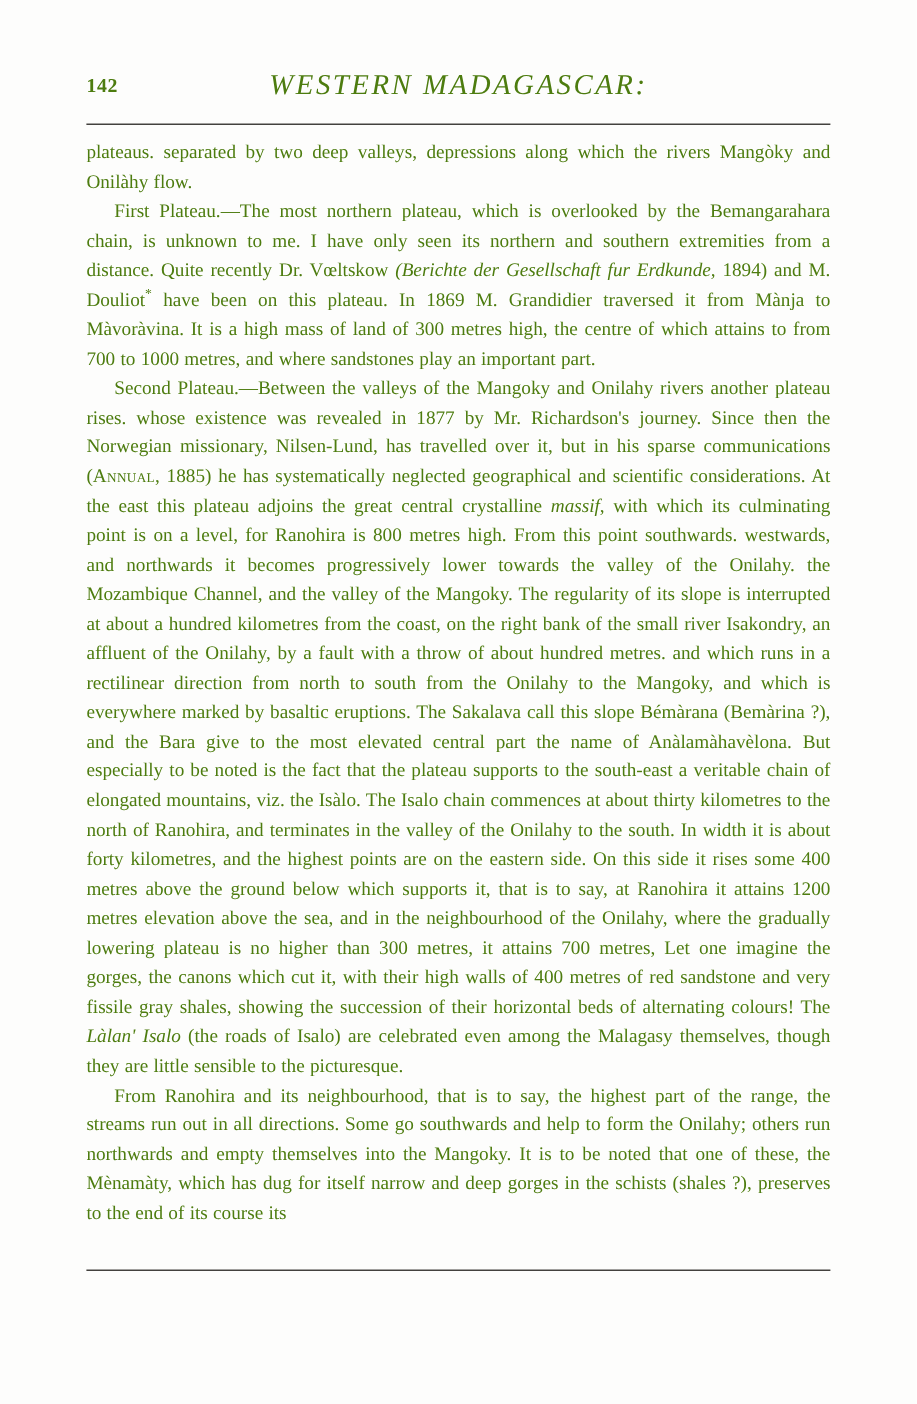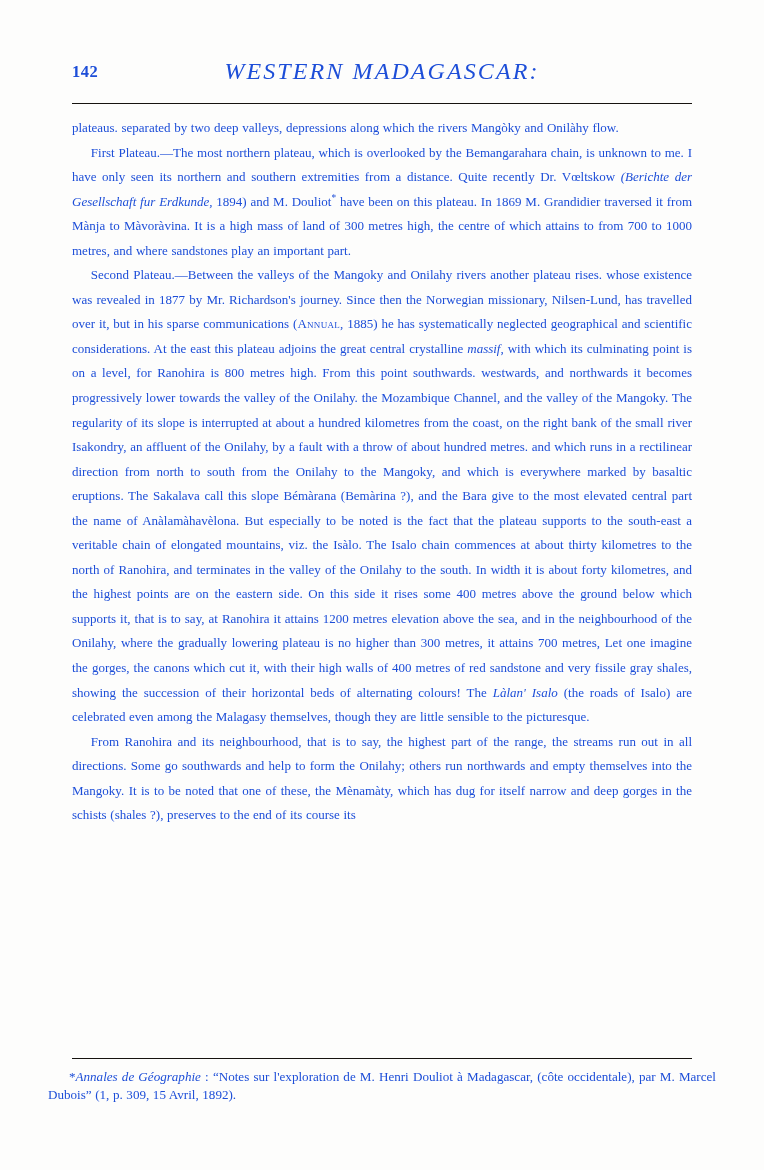--- a/index.html
+++ b/index.html
@@ -8,21 +8,21 @@
     background: #ffffff;
   }
   .page {
     position: relative;
     width: 764px;
     height: 1170px;
     background: #fdfdfc;
     margin: 0 auto;
     overflow: hidden;
     font-family: "Liberation Serif", "DejaVu Serif", serif;
-    color: #1d4ed8;
+    color: #4d7c0f;
   }
 
   
   .header {
     position: absolute;
     left: 72px;
     top: 58px;
     width: 620px;
     height: 34px;
   }
@@ -58,21 +58,21 @@
   .body-block {
     position: absolute;
     left: 72px;
     top: 116px;
     width: 620px;
   }
   p.para {
     margin: 0;
     text-align: justify;
     text-justify: inter-word;
-    font-size: 13px;
+    font-size: 16px;
     line-height: 24.55px;
     text-indent: 1.45em;
     word-spacing: 0.4px;
     hyphens: manual;
   }
   p.para.first {
     text-indent: 0;
   }
   .sc {
     font-variant: small-caps;
@@ -129,17 +129,14 @@
     <p class="para"><span>First Plateau.—The most northern plateau, which is overlooked by the Bemangarahara chain, is unknown to me. I have only seen its northern and southern extremities from a distance. Quite recently Dr. Vœltskow </span><span class="it">(Berichte der Gesellschaft fur Erdkunde,</span><span> 1894) and M. Douliot</span><sup class="fn-mark">*</sup><span> have been on this plateau. In 1869 M. Grandidier traversed it from Mànja to Màvoràvina. It is a high mass of land of 300 metres high, the centre of which attains to from 700 to 1000 metres, and where sandstones play an important part.</span></p>
 
     <p class="para"><span>Second Plateau.—Between the valleys of the Mangoky and Onilahy rivers another plateau rises. whose existence was revealed in 1877 by Mr. Richardson's journey. Since then the Norwegian missionary, Nilsen-Lund, has travelled over it, but in his sparse communications (</span><span class="sc">Annual</span><span>, 1885) he has systematically neglected geographical and scientific considerations. At the east this plateau adjoins the great central crystalline </span><span class="it">massif</span><span>, with which its culminating point is on a level, for Ranohira is 800 metres high. From this point southwards. westwards, and northwards it becomes progressively lower towards the valley of the Onilahy. the Mozambique Channel, and the valley of the Mangoky. The regularity of its slope is interrupted at about a hundred kilometres from the coast, on the right bank of the small river Isakondry, an affluent of the Onilahy, by a fault with a throw of about hundred metres. and which runs in a rectilinear direction from north to south from the Onilahy to the Mangoky, and which is everywhere marked by basaltic eruptions. The Sakalava call this slope Bémàrana (Bemàrina ?), and the Bara give to the most elevated central part the name of Anàlamàhavèlona. But especially to be noted is the fact that the plateau supports to the south-east a veritable chain of elongated mountains, viz. the Isàlo. The Isalo chain commences at about thirty kilometres to the north of Ranohira, and terminates in the valley of the Onilahy to the south. In width it is about forty kilometres, and the highest points are on the eastern side. On this side it rises some 400 metres above the ground below which supports it, that is to say, at Ranohira it attains 1200 metres elevation above the sea, and in the neighbourhood of the Onilahy, where the gradually lowering plateau is no higher than 300 metres, it attains 700 metres, Let one imagine the gorges, the canons which cut it, with their high walls of 400 metres of red sandstone and very fissile gray shales, showing the succession of their horizontal beds of alternating colours! The </span><span class="it">Làlan' Isalo</span><span> (the roads of Isalo) are celebrated even among the Malagasy themselves, though they are little sensible to the picturesque.</span></p>
 
     <p class="para"><span>From Ranohira and its neighbourhood, that is to say, the highest part of the range, the streams run out in all directions. Some go southwards and help to form the Onilahy; others run northwards and empty themselves into the Mangoky. It is to be noted that one of these, the Mènamàty, which has dug for itself narrow and deep gorges in the schists (shales ?), preserves to the end of its course its</span></p>
 
   </div>
 
   <div class="foot-rule"></div>
 
-  <div class="footnote">
-    <p><span>*</span><span class="it">Annales de Géographie</span><span> : “Notes sur l'exploration de M. Henri Douliot à Madagascar, (côte occidentale), par M. Marcel Dubois” (1, p. 309, 15 Avril, 1892).</span></p>
-  </div>
 
 </div>
 
 </body></html>

